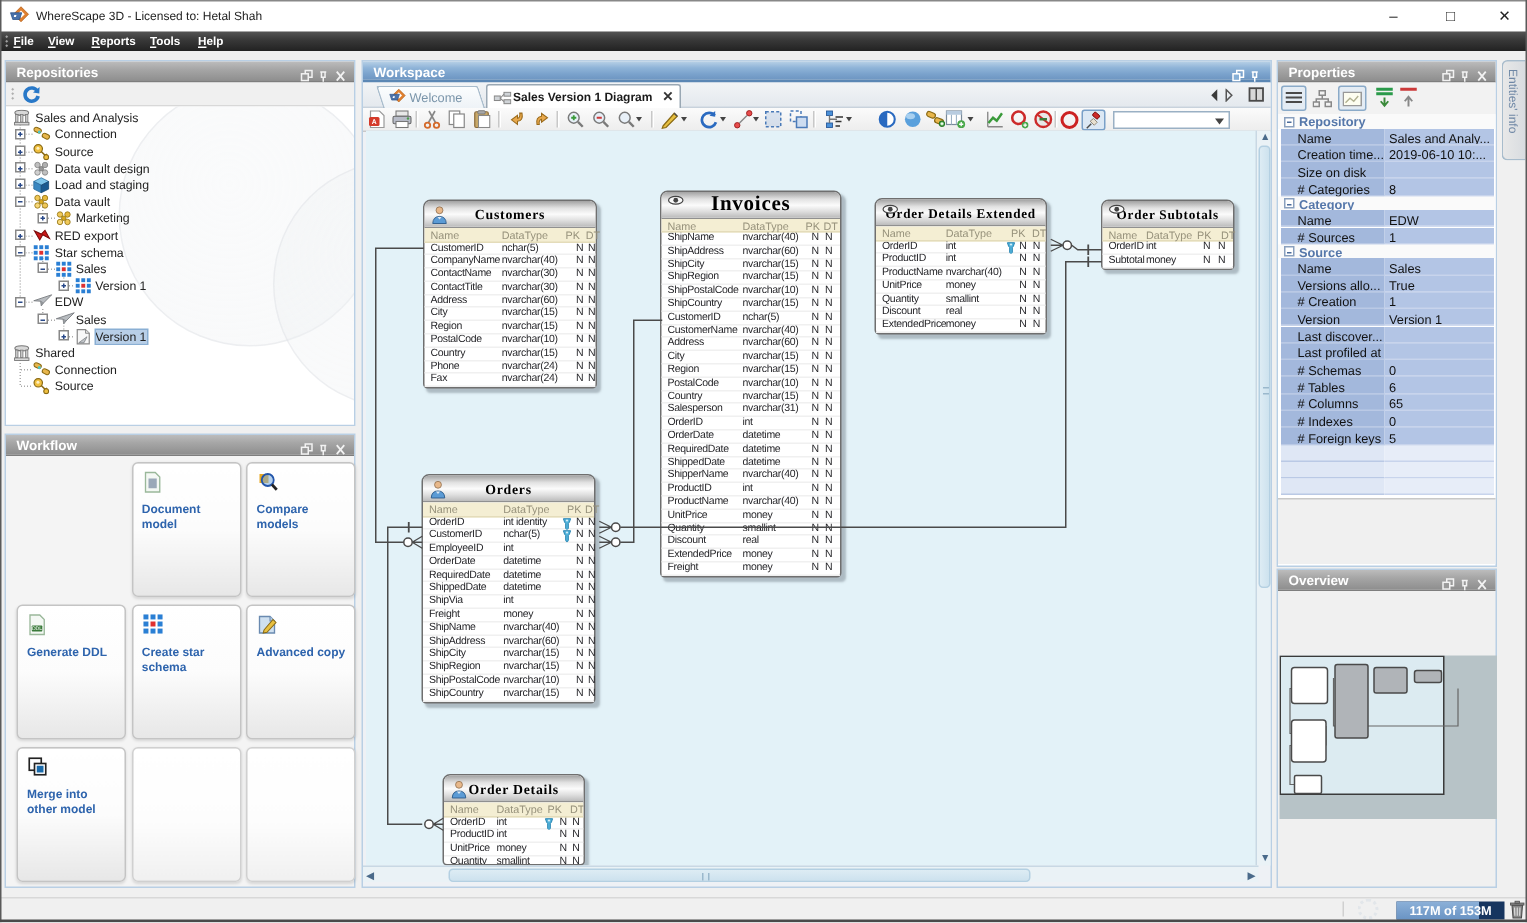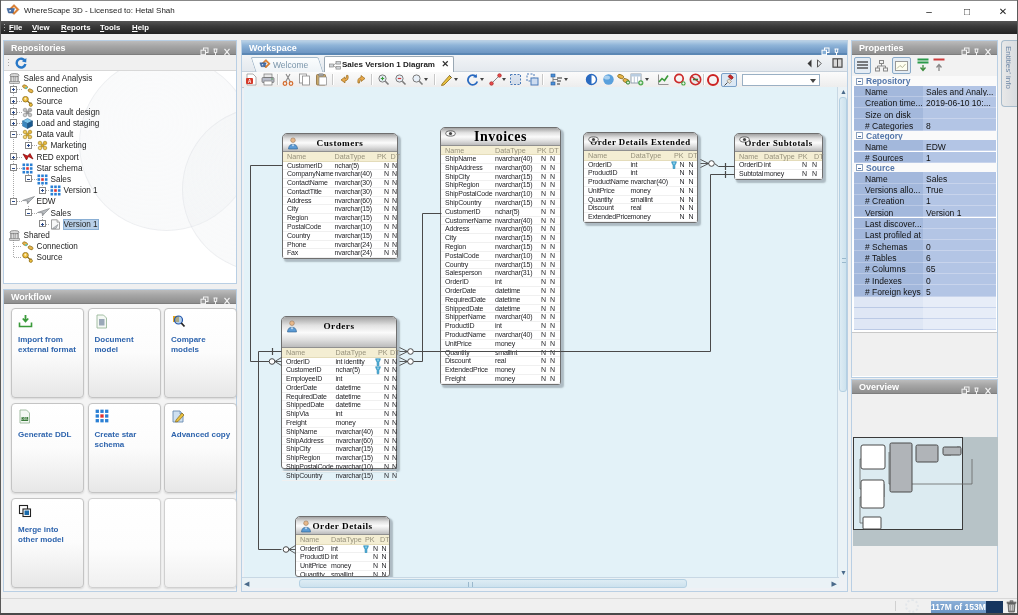--- a/index.html
+++ b/index.html
@@ -114,21 +114,21 @@
 .ovthumb { position:absolute; left:1px; top:57px; width:145px; height:109px; background:#b7c3c7; }
 
 
 #enttab { position:absolute; left:1001px; top:40px; width:16px; height:67px; background:linear-gradient(90deg,#e8e8e8,#d8dce0); border:1px solid #a8bccc; border-right:none; border-radius:4px 0 0 4px; }
 #enttab span { position:absolute; left:2px; top:5px; writing-mode:vertical-rl; font-size:8px; color:#6e87a5; }
 
 
 #statusbar { position:absolute; left:0; top:598px; width:100%; height:15px; background:#f0f0f0; border-top:1px solid #d8d8d8; }
 #gauge { position:absolute; left:931px; top:1.5px; width:72px; height:12px; background:#16355f; }
 #gaugefill { position:absolute; left:0; top:0; width:55px; height:12px; background:linear-gradient(180deg,#8cb0d8,#6a94c4); }
-#gaugetxt { position:absolute; left:0; top:1.5px; width:72px; text-align:left; font-size:8.5px; font-weight:bold; color:#fff; }
+#gaugetxt { position:absolute; left:0; top:1.5px; width:72px; text-align:center; font-size:8.5px; font-weight:bold; color:#fff; }
 #spinner { position:absolute; left:905px; top:0px; width:14px; height:14px; border-radius:50%; border:2px dotted #e2e6ea; }
 </style>
 </head>
 <body>
 <div id="win">
 <div id="edgeL"></div>
     <div id="edgeR"></div>
     <div id="edgeB"></div>
 
   <div id="titlebar">
@@ -454,27 +454,20 @@
         <span class="pt">Workflow</span>
       <span class="hicons"><svg width="34" height="10" viewBox="0 0 34 10">
             <g stroke="#f2f2f2" fill="none" stroke-width="1">
               <rect x="5.5" y="1" width="4.5" height="4.5"></rect>
               <rect x="3" y="3.2" width="4.5" height="4.5" fill="#9a9a9a"></rect>
               <path d="M15.5 2 L19.5 2 M16.3 2 L16.3 5.5 L18.7 5.5 L18.7 2 M17.5 5.5 L17.5 8.5" stroke-width="1"></path>
               <path d="M26.5 1.8 L31.5 7.8 M31.5 1.8 L26.5 7.8" stroke-width="1.2"></path>
             </g>
           </svg></span>
     </div>
-    <div class="wfcard" style="left:7px;top:17.5px;width:73px;height:90.5px;">
-        <div class="wficon"><svg width="15" height="15" viewBox="0 0 15 15">
-            <path d="M7.5 1 L7.5 7 M4.8 4.5 L7.5 7.5 L10.2 4.5" stroke="#3a9a3a" stroke-width="1.8" fill="none"></path>
-            <path d="M1.5 8.5 L1.5 12.5 L13.5 12.5 L13.5 8.5" stroke="#3a9a3a" stroke-width="1.6" fill="none"></path>
-          </svg></div>
-        <div class="wftext">Import from<br>external format</div>
-      </div>
 <div class="wfcard" style="left:83.5px;top:17.5px;width:73px;height:90.5px;">
         <div class="wficon"><svg width="13" height="15" viewBox="0 0 13 15">
             <path d="M2 1 L8.5 1 L11.5 4 L11.5 14 L2 14 Z" fill="#f4f8f4" stroke="#9ab89a" stroke-width="0.9"></path>
             <rect x="4" y="5" width="5.5" height="6.5" fill="#9aa8b8"></rect>
           </svg></div>
         <div class="wftext">Document<br>model</div>
       </div>
 <div class="wfcard" style="left:160px;top:17.5px;width:73px;height:90.5px;">
         <div class="wficon"><svg width="15" height="15" viewBox="0 0 15 15">
             <path d="M2 2 L8 2 L8 8 L2 8 Z" fill="#e8a820"></path>
@@ -1100,21 +1093,21 @@
             <span style="left:77px;">N</span>
           </div>
 <div class="dtrow" style="height:8.8px;line-height:8.8px;">
             <span style="left:4px;width:26px;overflow:hidden;">Subtotal</span>
             <span style="left:29px;">money</span>
             <span style="left:67px;">N</span>
             <span style="left:77px;">N</span>
           </div>
 </div>
 <div class="dtable" style="left:37px;top:229px;width:116px;height:152.70000000000002px;">
-<div class="dthead" style="height:31px;">
+<div class="dthead" style="height:18.0px;">
             <span class="dticon" style="top:3px;">
               <svg width="12" height="13" viewBox="0 0 12 13">
                 <circle cx="6" cy="3.2" r="2.3" fill="#e8b88a" stroke="#8a6a4a" stroke-width="0.5"></circle>
                 <path d="M1.5 12 Q1.7 7.3 6 7.3 Q10.3 7.3 10.5 12 Z" fill="#5b9bd5" stroke="#2a5a8a" stroke-width="0.6"></path>
                 <path d="M4.6 7.6 L6 9.4 L7.4 7.6 Z" fill="#dce8f4"></path>
               </svg>
             </span>
             <span class="dttitle" style="font-size:9.2px;line-height:18.0px;">Orders</span>
           </div>
 <div class="dtcolh" style="height:9.5px;line-height:9.5px;">

